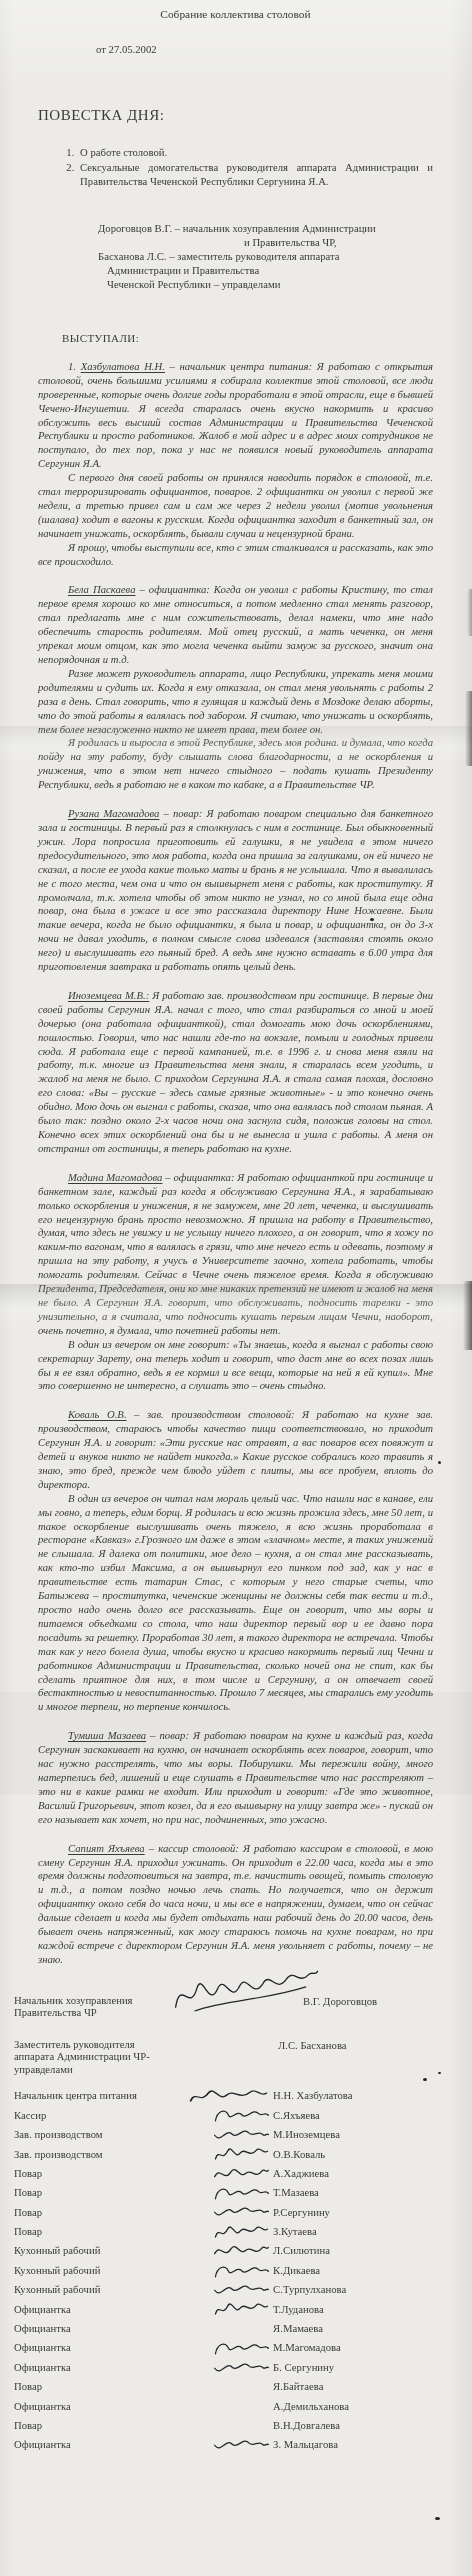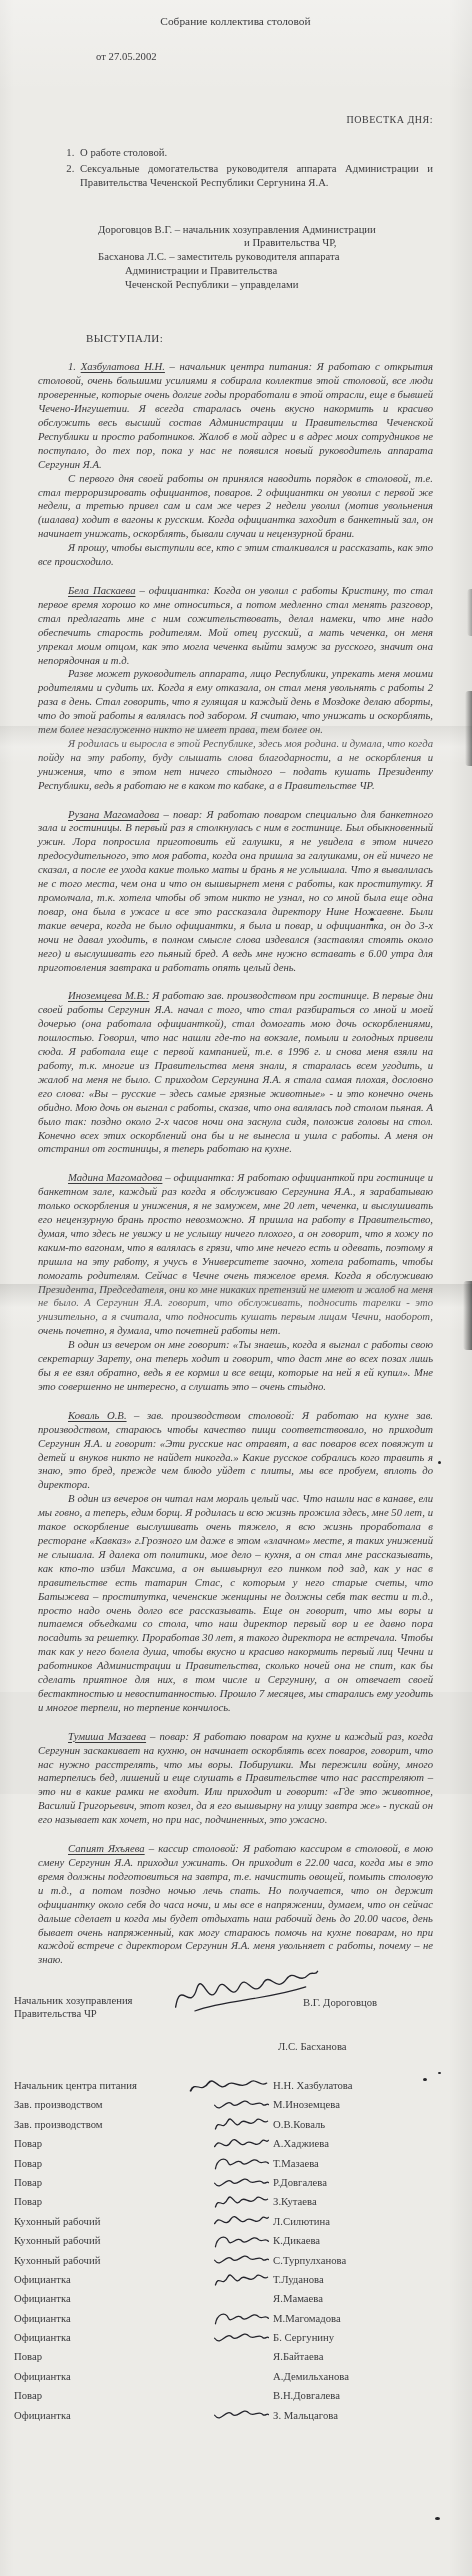--- a/index.html
+++ b/index.html
@@ -7,33 +7,33 @@
     position:relative;
     width:472px;height:2576px;overflow:hidden;
     margin:0;
     background-color:#ecebe7;
     background-image:
       linear-gradient(180deg, rgba(255,255,255,.30) 0%, rgba(255,255,255,0) 94px),
       linear-gradient(90deg, rgba(0,0,0,.035) 0%, rgba(0,0,0,0) 14px, rgba(0,0,0,0) 449px, rgba(0,0,0,.05) 100%);
     font-family:"Liberation Serif","DejaVu Serif",serif;
     font-size:10.7px;line-height:1.3;color:#3b3b3e;
   }
-  .content{padding:7px 39px 0 38px;}
+  .content{padding:0 39px 0 38px;}
   .title{text-align:center;padding-top:7px;font-size:11.4px;}
   .date{margin:21px 0 0 58px;}
-  .agenda-heading{margin-top:49px;text-align:right;letter-spacing:0.5px;font-size:10px;}
+  .agenda-heading{margin-top:49px;text-align:left;letter-spacing:0.5px;font-size:15px;}
   ol.agenda{margin:20.5px 0 0 0;padding-left:39px;max-width:370px;}
   ol.agenda li{text-align:justify;padding-left:3.1px;margin-bottom:1.6px;}
   .attendees{margin-top:33px;}
   .att-line{white-space:nowrap;}
   .ind0{margin-left:1.6px;}
   .ind1{margin-left:60px;}
   .ind2{margin-left:206px;}
-  .ind3{margin-left:87px;}
-  .speakers-heading{margin:39px 0 0 48px;letter-spacing:0.4px;font-size:11px;}
+  .ind3{margin-left:69px;}
+  .speakers-heading{margin:39px 0 0 24px;letter-spacing:0.4px;font-size:11px;}
   #speeches{margin-top:3.1px;}
   .speech{margin-top:15px;}
   .para{margin:0;text-align:justify;text-indent:30px;font-style:italic;}
   .speaker{text-decoration:underline;text-underline-offset:2px;}
 
   .sigwrap{position:relative;padding:0 31.5px 0 14px;margin-top:27px;}
   .off-row{position:relative;margin-top:17px;min-height:27px;font-family:Liberation Serif, serif;}
   .off-role{width:260px;line-height:1.18;}
   .off-name{position:absolute;left:289px;top:1.6px;white-space:nowrap;}
   .off-row.r1 .off-name{left:264px;}
@@ -119,34 +119,48 @@
      <path d="M30 56 C70 44 120 47 172 33" fill="none" stroke="#23232b" stroke-width="1.4" stroke-linecap="round"></path>
    </svg>
           </div>
           <div class="off-role">
             <div>Начальник хозуправления</div>
             <div>Правительства ЧР</div>
           </div>
           <div class="off-name">В.Г. Дороговцов</div>
         </div>
         <div class="off-row r1">
+          <div class="off-role">
+            <div>Заместитель руководителя</div>
+            <div>аппарата Администрации ЧР-</div>
+            <div>управделами</div>
+          </div>
           <div class="off-name">Л.С. Басханова</div>
         </div>
       </div>
     <div class="staff" id="staff">
         <div class="sig-row">
           <span class="sig-role">Начальник центра питания</span>
           <span class="sig-mid">
             <svg class="scribble" width="88" height="20.5" viewBox="0 0 70 26" preserveAspectRatio="none">
               <path d="M3 19 C7 5 12 23 18 9 C23 -1 27 21 34 11 C39 4 45 18 53 8 C58 2 62 14 67 9" fill="none" stroke="#23232b" stroke-width="1.6" stroke-linecap="round"></path>
             </svg>
           </span>
           <span class="sig-name">Н.Н. Хазбулатова</span>
         </div>
         <div class="sig-row">
+          <span class="sig-role">Кассир</span>
+          <span class="sig-mid">
+            <svg class="scribble" width="57" height="20.5" viewBox="0 0 70 26" preserveAspectRatio="none">
+              <path d="M3 20 C5 8 15 3 19 13 C22 20 30 5 36 13 C41 19 49 3 56 11 C60 15 64 8 68 13" fill="none" stroke="#23232b" stroke-width="1.6" stroke-linecap="round"></path>
+            </svg>
+          </span>
+          <span class="sig-name">С.Яхъяева</span>
+        </div>
+        <div class="sig-row">
           <span class="sig-role">Зав. производством</span>
           <span class="sig-mid">
             <svg class="scribble" width="57" height="20.5" viewBox="0 0 70 26" preserveAspectRatio="none">
               <path d="M2 13 C10 24 16 3 24 12 C30 18 37 2 44 10 C50 16 56 6 61 12 C64 15 66 10 68 12" fill="none" stroke="#23232b" stroke-width="1.6" stroke-linecap="round"></path>
             </svg>
           </span>
           <span class="sig-name">М.Иноземцева</span>
         </div>
         <div class="sig-row">
           <span class="sig-role">Зав. производством</span>
@@ -175,21 +189,21 @@
           </span>
           <span class="sig-name">Т.Мазаева</span>
         </div>
         <div class="sig-row">
           <span class="sig-role">Повар</span>
           <span class="sig-mid">
             <svg class="scribble" width="57" height="20.5" viewBox="0 0 70 26" preserveAspectRatio="none">
               <path d="M2 13 C10 24 16 3 24 12 C30 18 37 2 44 10 C50 16 56 6 61 12 C64 15 66 10 68 12" fill="none" stroke="#23232b" stroke-width="1.6" stroke-linecap="round"></path>
             </svg>
           </span>
-          <span class="sig-name">Р.Довгалева</span>
+          <span class="sig-name">Р.Сергунину</span>
         </div>
         <div class="sig-row">
           <span class="sig-role">Повар</span>
           <span class="sig-mid">
             <svg class="scribble" width="57" height="20.5" viewBox="0 0 70 26" preserveAspectRatio="none">
               <path d="M3 19 C7 5 12 23 18 9 C23 -1 27 21 34 11 C39 4 45 18 53 8 C58 2 62 14 67 9" fill="none" stroke="#23232b" stroke-width="1.6" stroke-linecap="round"></path>
             </svg>
           </span>
           <span class="sig-name">З.Кутаева</span>
         </div>

